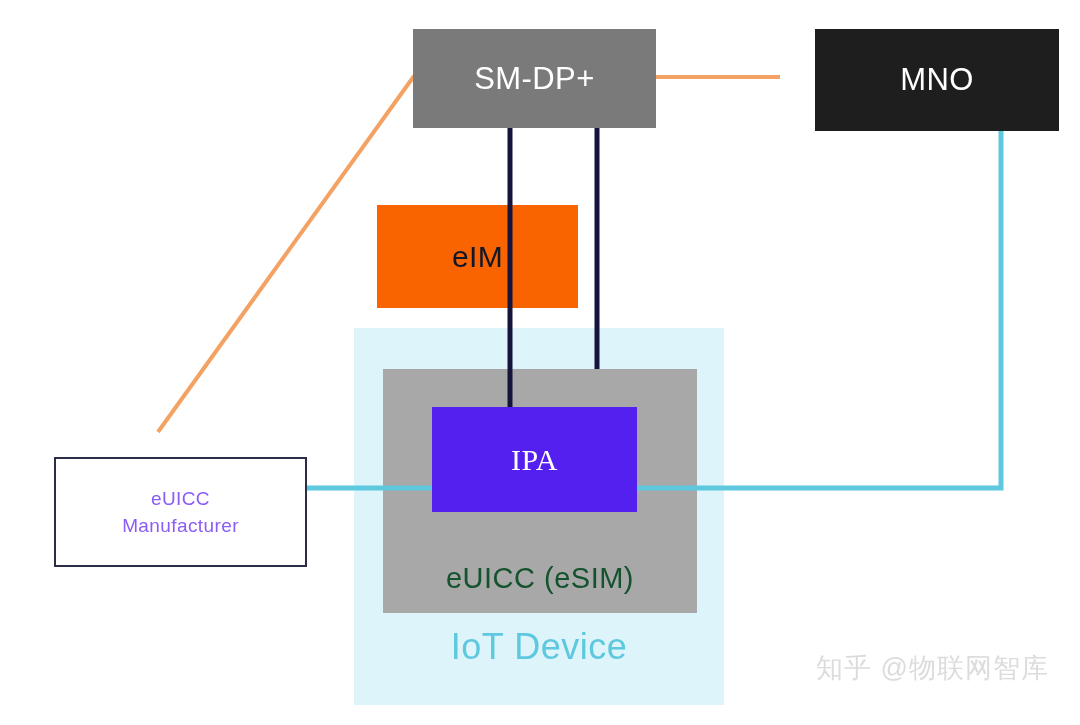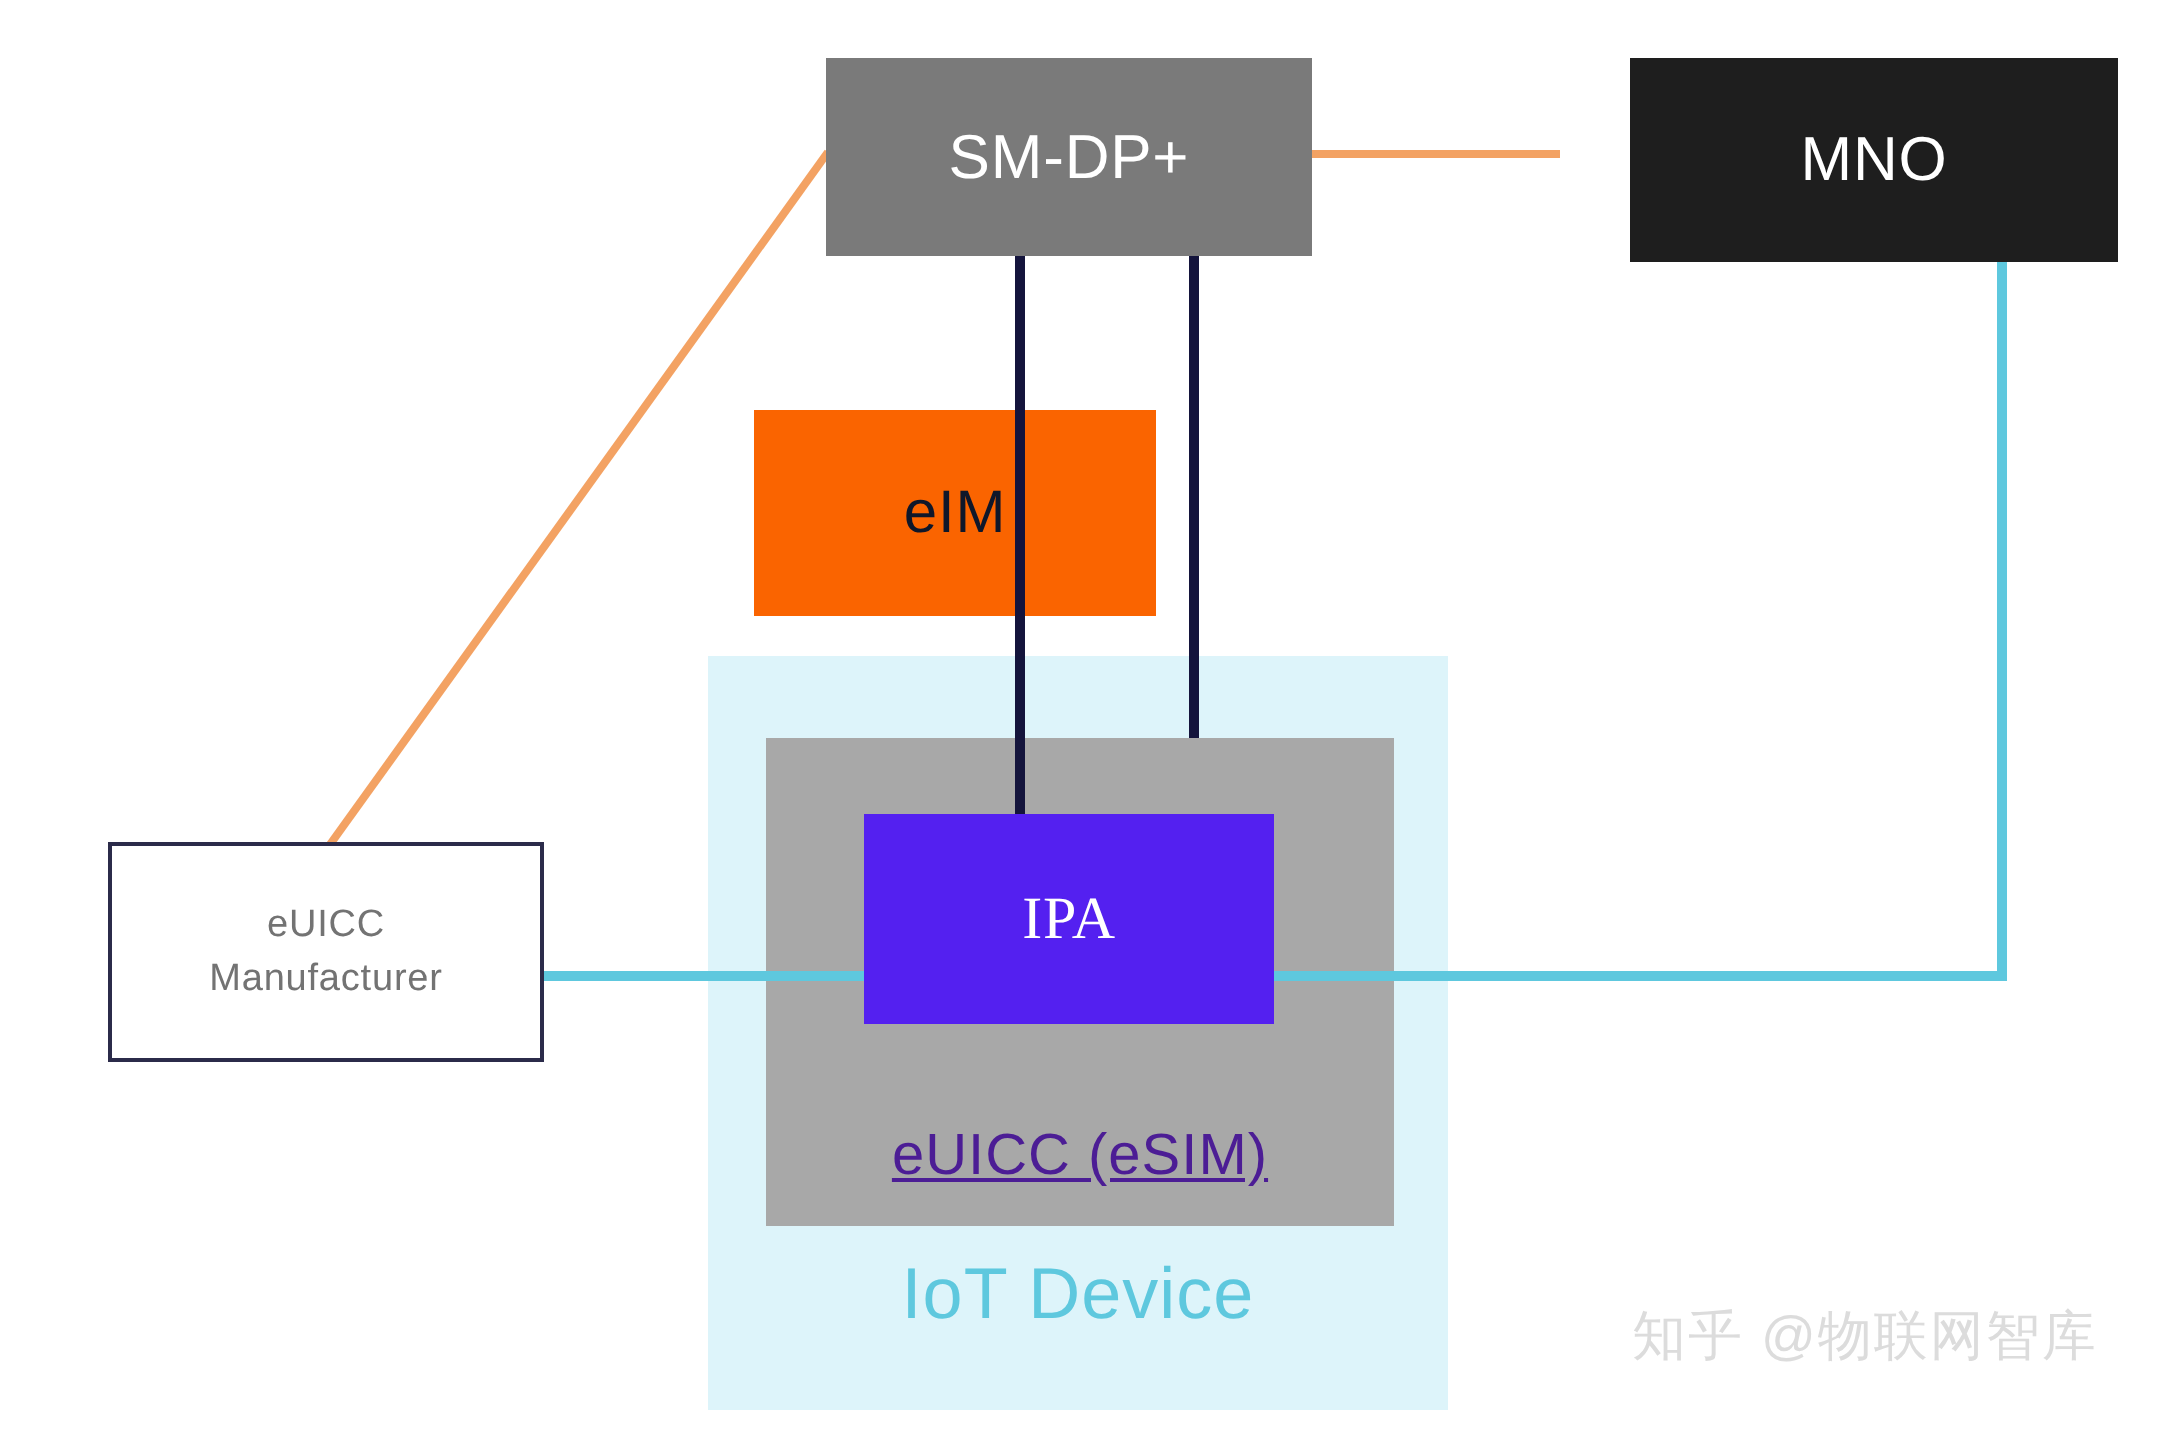--- a/index.html
+++ b/index.html
@@ -96,45 +96,44 @@
     height: 244px;
     background: #a8a8a8;
     display: block;
   }
   #euicc-label {
     position: absolute;
     left: 0;
     bottom: 18px;
     width: 100%;
     text-align: center;
-    color: #4c1d95;
+    color: #14532d;
     font-size: 29px;
     letter-spacing: 0.5px;
-    text-decoration: underline;
   }
   
   #node-ipa {
     left: 432px;
     top: 407px;
     width: 205px;
     height: 105px;
     background: #5420f0;
     color: #ffffff;
     font-size: 30px;
     font-family: Liberation Serif, serif;
   }
   
   #node-euicc-manufacturer {
     left: 54px;
-    top: 421px;
-    width: 218px;
+    top: 457px;
+    width: 253px;
     height: 110px;
     background: #ffffff;
     border: 2px solid #2b2b4a;
-    color: #737373;
+    color: #8b5cf6;
     font-size: 19px;
     line-height: 27px;
     text-align: center;
     flex-direction: column;
   }
   #watermark {
     position: absolute;
     left: 768px;
     top: 650px;
     color: #dcdcdc;

